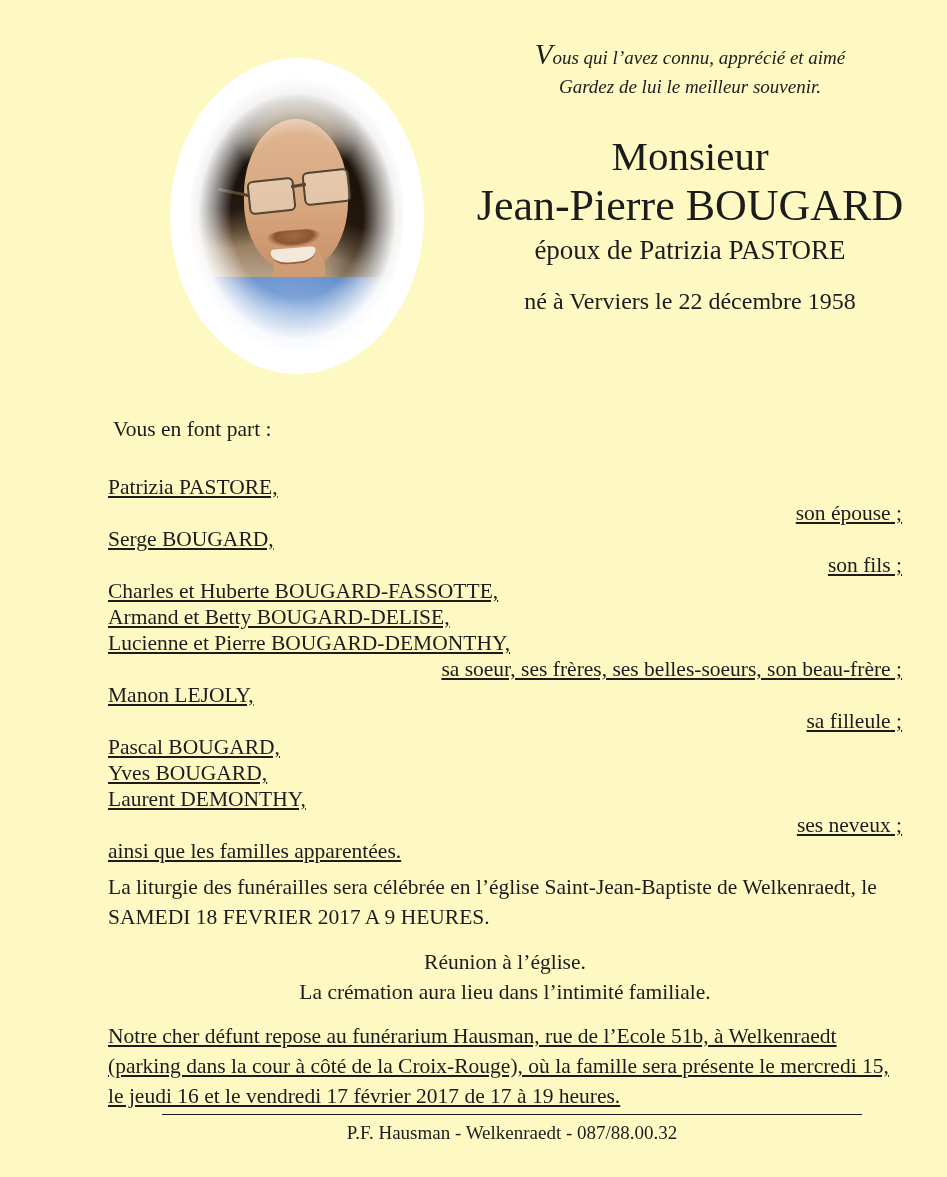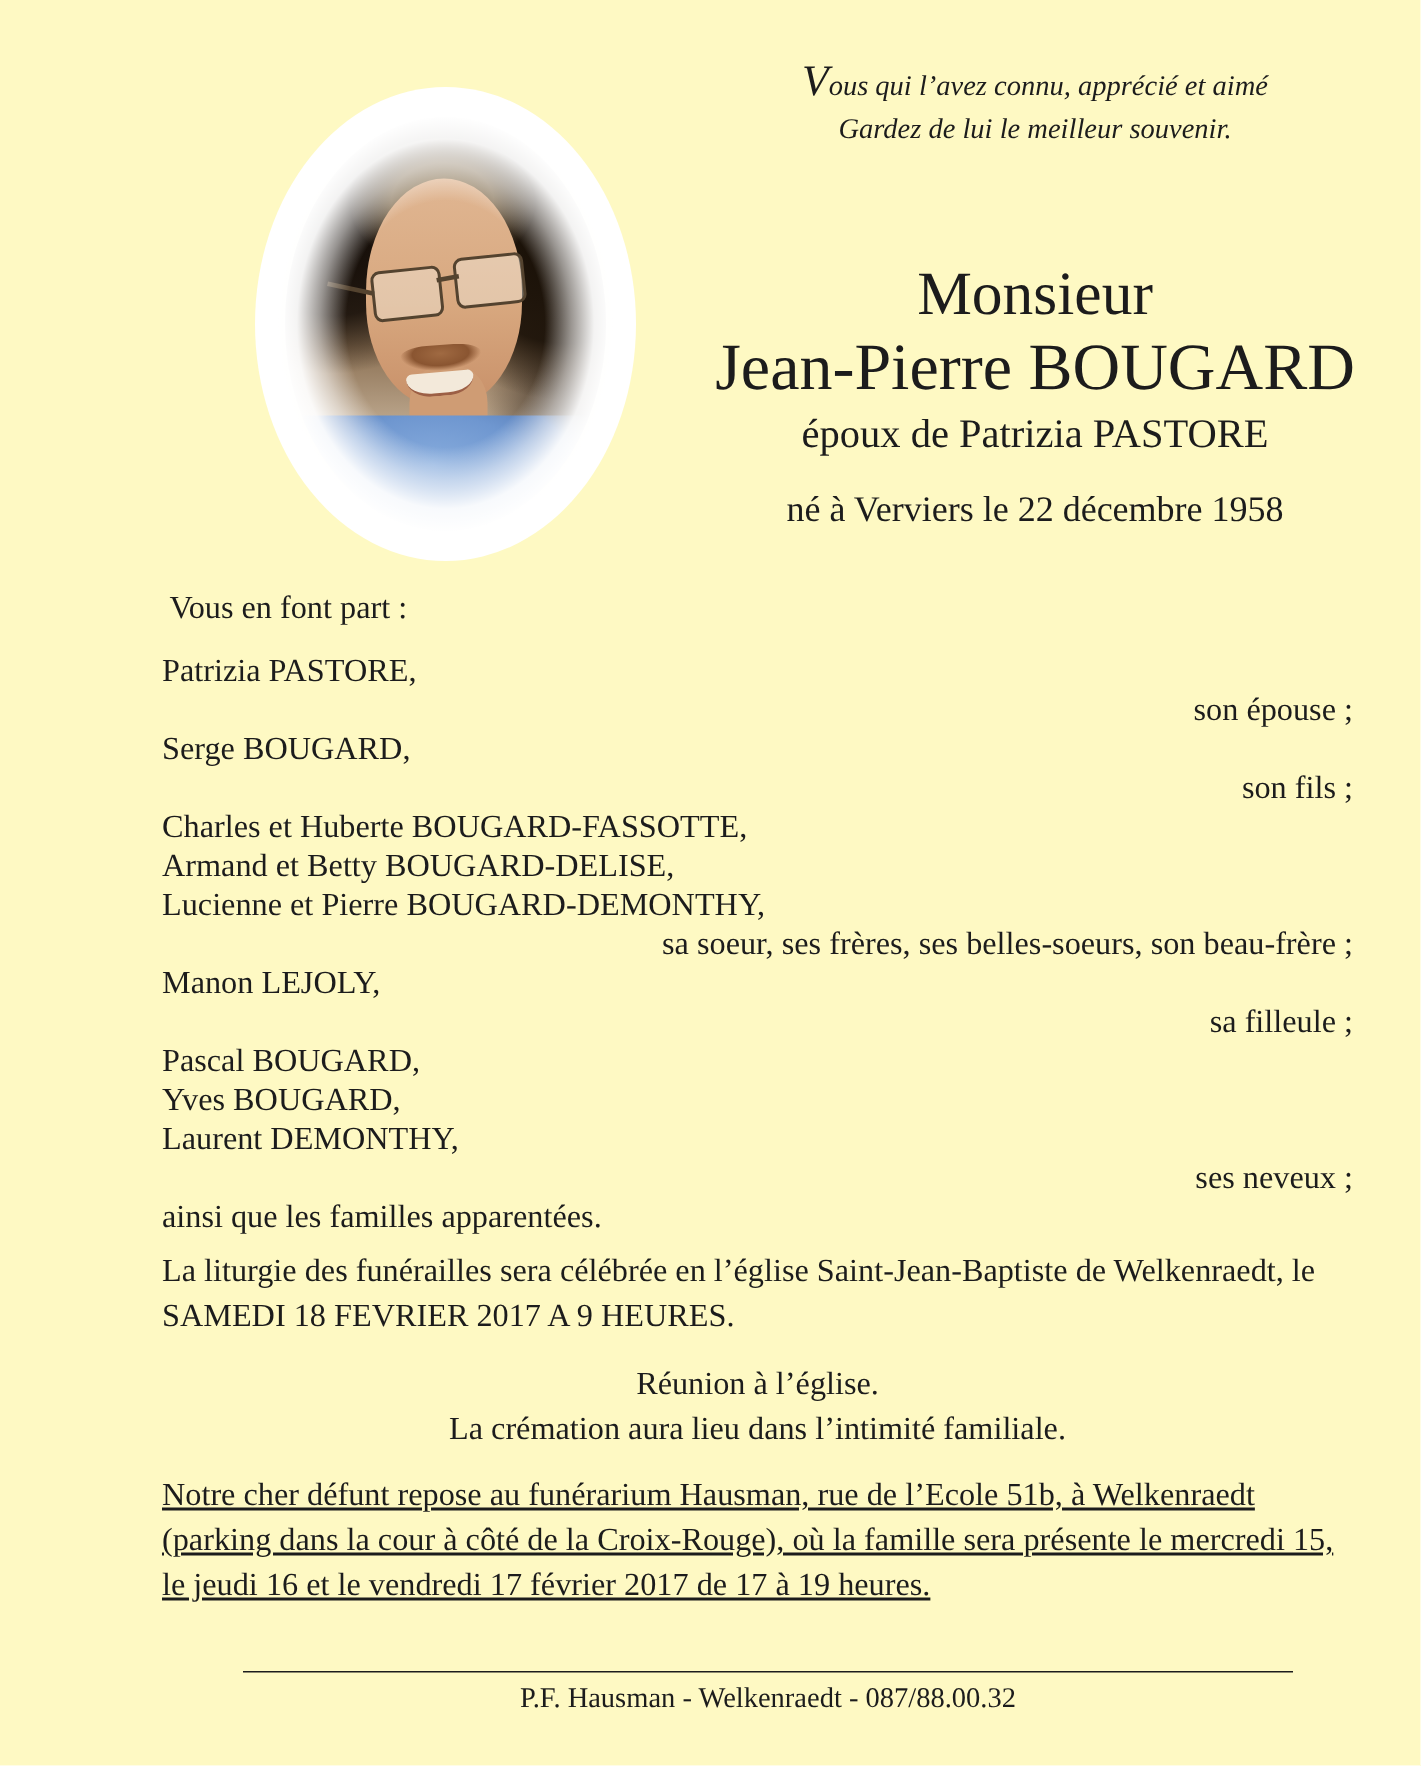--- a/index.html
+++ b/index.html
@@ -6,21 +6,21 @@
   .page{
     position:relative;width:947px;height:1177px;background:#fef9c3;overflow:hidden;
     font-family:"Liberation Serif","DejaVu Serif",serif;color:#1c1c1c;
   }
   
   .quote{position:absolute;left:440px;top:40px;width:500px;text-align:center;
          font-style:italic;font-size:19px;line-height:29px;}
   .quote .q1::first-letter{font-size:29px;}
   
   .titleblock{position:absolute;left:440px;top:132px;width:500px;text-align:center;}
-  .salutation{font-size:41px;line-height:48px;margin-top:39px;}
+  .salutation{font-size:41px;line-height:48px;}
   .deceased-name{font-size:44px;line-height:52px;font-family:Liberation Serif, serif;}
   .spouse{font-size:27px;line-height:32px;margin-top:2px;}
   .dates{margin-top:20px;font-size:24px;line-height:30px;}
   
   .photo{position:absolute;left:186px;top:74px;width:222px;height:284px;}
   .oval{position:absolute;inset:4px;border-radius:50%;overflow:hidden;background:#efe9df;}
   .pbg{position:absolute;inset:0;background:
       radial-gradient(70% 50% at 15% 28%, #140d08 0%, rgba(20,13,8,.85) 40%, rgba(20,13,8,0) 68%),
       radial-gradient(75% 55% at 88% 30%, #191007 0%, rgba(25,16,7,.9) 45%, rgba(25,16,7,0) 70%),
       radial-gradient(55% 40% at 50% 8%, #2e2318 0%, rgba(46,35,24,0) 70%),
@@ -42,22 +42,22 @@
   .mustache{position:absolute;left:36%;top:55%;width:25%;height:7%;transform:rotate(-4deg);
       border-radius:40% 40% 60% 60%;
       background:radial-gradient(50% 60% at 50% 30%, #a06a42 0%, #8a5531 70%, rgba(138,85,49,0) 100%);}
   .smile{position:absolute;left:38%;top:61.5%;width:21%;height:5%;transform:rotate(-5deg);
       background:#f3e9da;border-bottom:2px solid #9c5f45;
       border-radius:12% 12% 50% 50%/30% 30% 100% 100%;}
   .vignette{position:absolute;inset:-16px;border-radius:50%;
       background:radial-gradient(50% 50% at 50% 50%, rgba(255,255,255,0) 52%, rgba(255,255,255,.55) 66%, rgba(255,255,255,.95) 78%, #ffffff 88%);}
   
   .bodycol{position:absolute;left:108px;top:392px;width:794px;font-size:21.5px;}
-  .intro{line-height:26px;padding-left:5px;}
-  .ann-lines{margin-top:16px;}
+  .intro{line-height:26px;padding-left:5px;margin-top:24px;}
+  .ann-lines{margin-top:32px;text-decoration:underline;}
   .line{height:26px;line-height:26px;white-space:nowrap;}
   .line.right{text-align:right;}
   .para{line-height:30px;}
   .p-liturgy{margin-top:8px;}
   .p-date{text-align:left;font-weight:normal;}
   .p-meeting{margin-top:15px;text-align:center;}
   .p-cremation{text-align:center;}
   .p-repose{margin-top:14px;text-decoration:underline;}
   
   .footer-rule{position:absolute;left:162px;top:1114px;width:700px;height:1px;background:#1c1c1c;}

